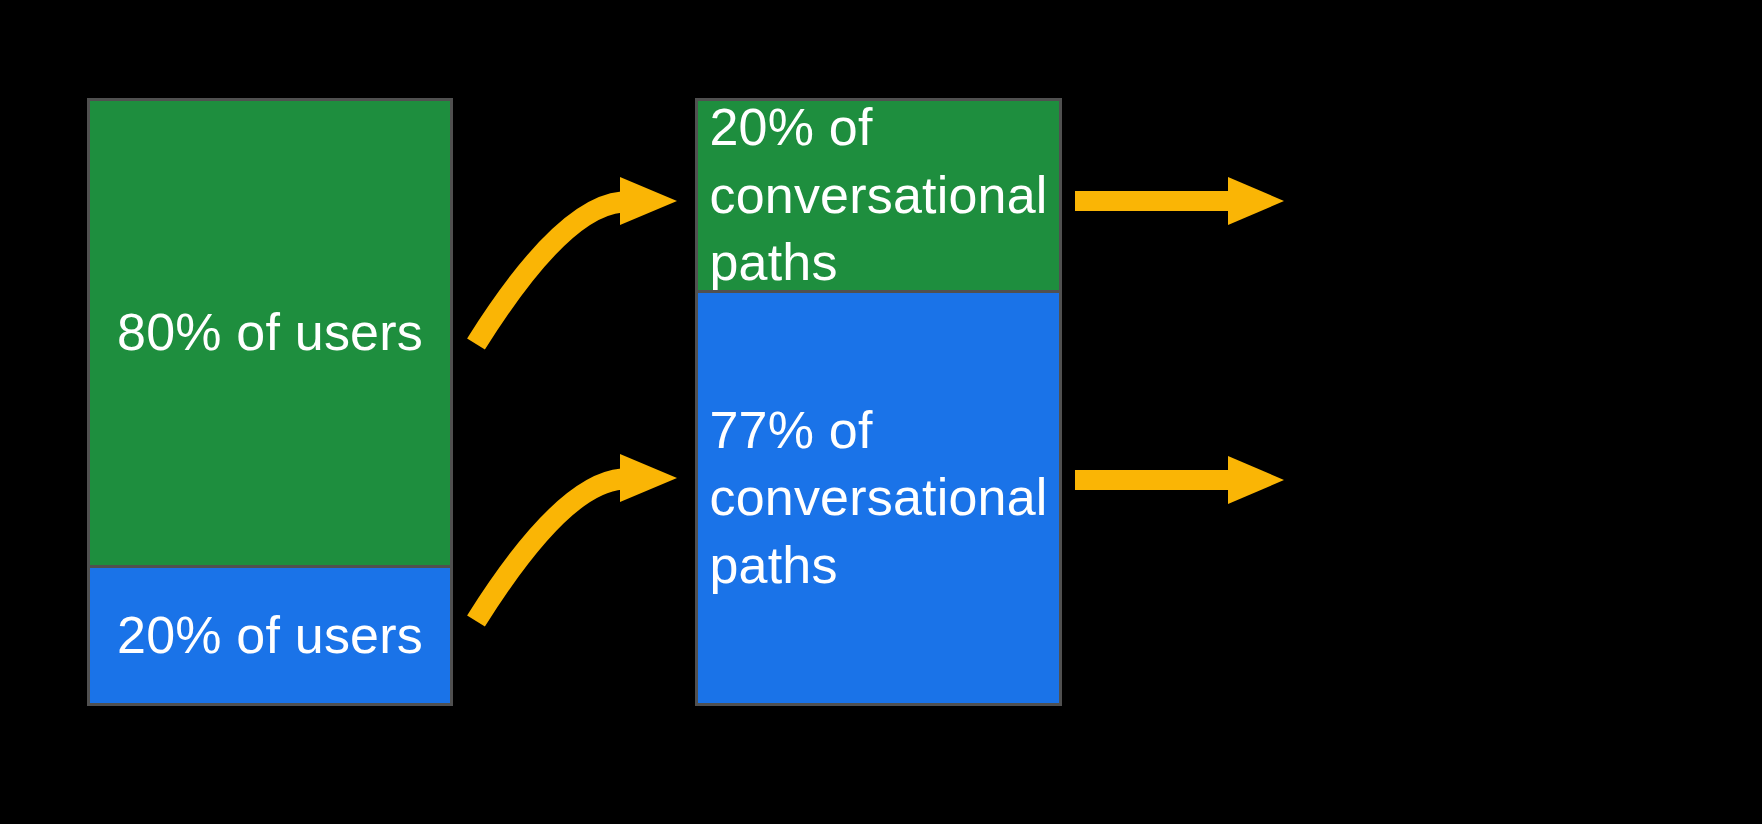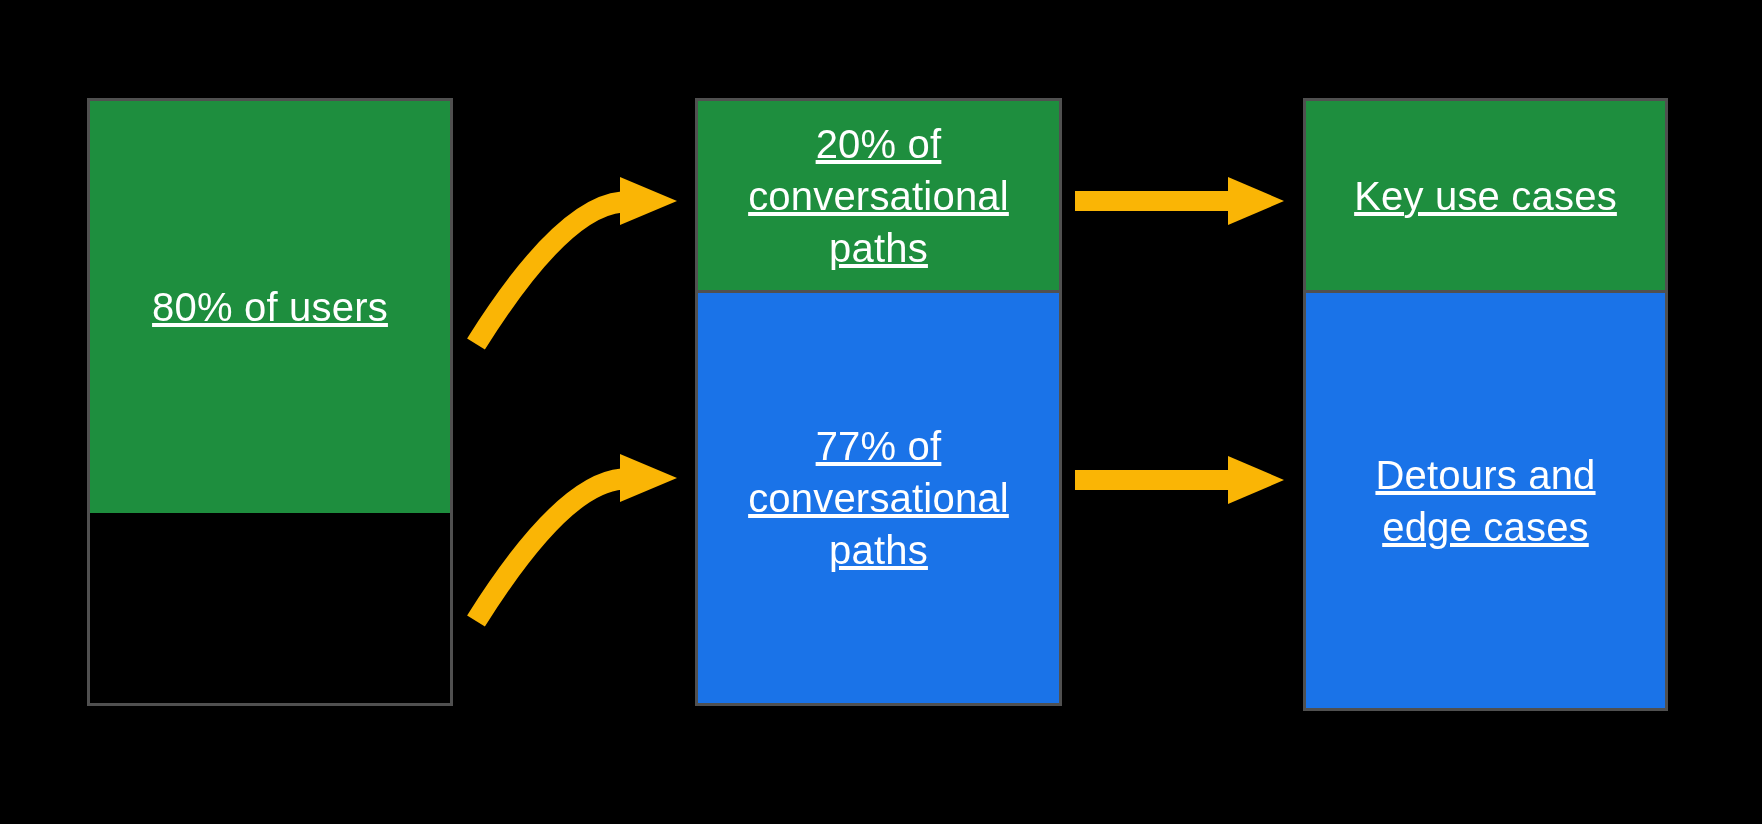--- a/index.html
+++ b/index.html
@@ -27,69 +27,61 @@
   .bar-users{left:87px;top:98px;width:366px;height:608px;}
   .bar-paths{left:695px;top:98px;width:367px;height:608px;}
   .bar-outcomes{left:1303px;top:98px;width:365px;height:613px;}
   .seg{
     display:flex;align-items:center;justify-content:center;
     box-sizing:border-box;
     overflow:hidden;
   }
   .seg-green{background:var(--green,#1E8E3E);}
   .seg-blue{background:var(--blue,#1A73E8);border-top:3px solid var(--border,#505050);flex:1 1 auto;}
-  .bar-users .seg-green{height:412px;}
+  .bar-users .seg-green{height:464px;}
   .bar-paths .seg-green{height:189px;}
   .bar-outcomes .seg-green{height:189px;}
   .seg-label{
     color:var(--label,#fff);
-    font-size:40px;
+    font-size:52px;
     line-height:1.3;
-    text-align:center;
     white-space:pre-line;
     letter-spacing:0.2px;
-    text-decoration:underline;
   }
   .arrow-layer{position:absolute;left:0;top:0;pointer-events:none;}
   .arrow-stroke{fill:none;stroke:var(--arrow,#FAB505);stroke-width:21;stroke-linecap:butt;}
   .arrow-fill{fill:var(--arrow,#FAB505);}
 </style>
 </head>
 <body>
 
 <div class="canvas">
 
   <div class="bar bar-users">
     <div class="seg seg-green">
       <div class="seg-label">80% of users</div>
+    </div>
+    <div class="seg seg-blue">
+      <div class="seg-label">20% of users</div>
     </div>
   </div>
 
   <div class="bar bar-paths">
     <div class="seg seg-green">
       <div class="seg-label">20% of
 conversational
 paths</div>
     </div>
     <div class="seg seg-blue">
       <div class="seg-label">77% of
 conversational
 paths</div>
     </div>
   </div>
 
-  <div class="bar bar-outcomes">
-    <div class="seg seg-green">
-      <div class="seg-label">Key use cases</div>
-    </div>
-    <div class="seg seg-blue">
-      <div class="seg-label">Detours and
-edge cases</div>
-    </div>
-  </div>
 
   <svg class="arrow-layer" width="1762" height="824" viewBox="0 0 1762 824">
     <g>
       <path class="arrow-stroke" d="M 476 344 Q 562 207 622 202"></path>
       <polygon class="arrow-fill" points="620,177 677,201 620,225"></polygon>
     </g>
     <g>
       <path class="arrow-stroke" d="M 476 621 Q 562 484 622 479"></path>
       <polygon class="arrow-fill" points="620,454 677,478 620,502"></polygon>
     </g>

